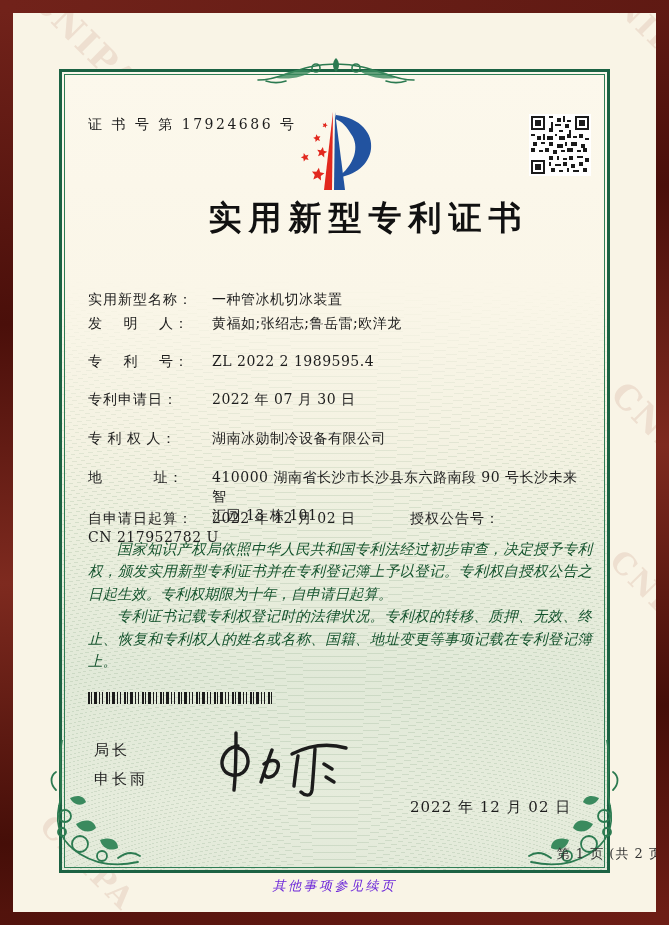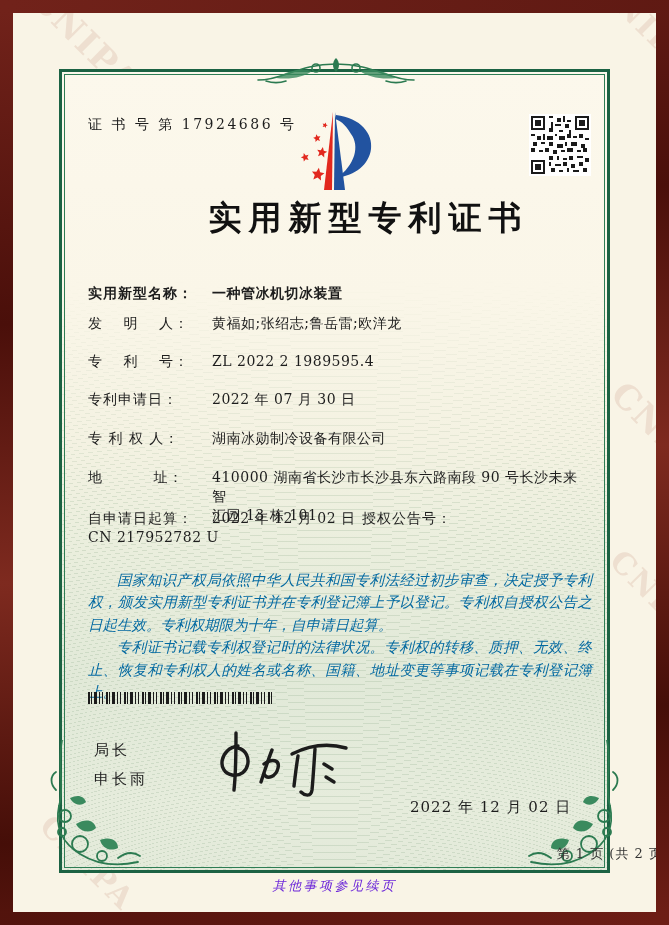--- a/index.html
+++ b/index.html
@@ -40,24 +40,24 @@
   .logo{position:absolute;left:291px;top:108px;width:88px;height:88px;}
   .qr{position:absolute;left:529px;top:114px;width:58px;height:58px;background:#fff;padding:2px;}
   .title{
     position:absolute;left:0;top:196px;width:100%;text-align:center;
     font-size:33px;font-weight:bold;letter-spacing:7px;color:#111;padding-left:34px;
   }
   .frow{position:absolute;left:88px;width:510px;font-size:14px;line-height:19px;}
   .flabel{display:inline-block;width:124px;vertical-align:top;letter-spacing:1px;white-space:pre;}
   .fvalue{display:inline-block;vertical-align:top;width:380px;white-space:pre-line;letter-spacing:0.5px;}
   .fvalue.narrow{width:150px;}
-  .flabel2{display:inline-block;width:100px;vertical-align:top;letter-spacing:1px;}
+  .flabel2{display:inline-block;width:100px;vertical-align:top;letter-spacing:1px;margin-left:48px;}
   .body-text{
     position:absolute;left:88px;top:538px;width:504px;font-size:14.5px;
-    line-height:22.4px;font-style:italic;text-align:justify;color:#0369a1;margin-top:31px;
+    line-height:22.4px;font-style:italic;text-align:justify;color:#14532d;
   }
   .body-text p{margin:0;text-indent:2em;}
   .barcode{
     position:absolute;left:88px;top:692px;width:185px;height:12px;
     background:repeating-linear-gradient(90deg,#1b1b1b 0 2px,transparent 2px 3px,#1b1b1b 3px 4px,transparent 4px 6px,#1b1b1b 6px 9px,transparent 9px 11px,#1b1b1b 11px 12px,transparent 12px 14px,#1b1b1b 14px 15px,transparent 15px 18px);
   }
   .official{position:absolute;left:94px;font-size:15px;letter-spacing:3px;
     font-family:"DejaVu Sans","Liberation Sans",sans-serif;font-weight:500;color:#222;}
   .sig{position:absolute;left:198px;top:724px;width:158px;height:82px;}
   .issue-date{position:absolute;left:410px;top:798px;font-size:15px;letter-spacing:1px;}
@@ -216,33 +216,33 @@
           <rect x="10" y="26" width="2" height="2"></rect>
           <rect x="14" y="27" width="2" height="1"></rect>
         <rect x="18" y="26" width="1" height="2"></rect>
           <rect x="21" y="27" width="3" height="1"></rect>
           <rect x="26" y="26" width="2" height="2"></rect>
       </g>
     </svg>
 
     <div class="title">实用新型专利证书</div>
 
-    <div class="frow" style="top:284px;font-weight:bold;">
+    <div class="frow" style="top:290px;">
       <span class="flabel">实用新型名称：</span><span class="fvalue">一种管冰机切冰装置</span>
     </div>
     <div class="frow" style="top:314px;">
       <span class="flabel">发　 明 　人：</span><span class="fvalue">黄福如;张绍志;鲁岳雷;欧洋龙</span>
     </div>
     <div class="frow" style="top:352px;">
       <span class="flabel">专 　利 　号：</span><span class="fvalue">ZL 2022 2 1989595.4</span>
     </div>
     <div class="frow" style="top:390px;">
       <span class="flabel">专利申请日：</span><span class="fvalue">2022 年 07 月 30 日</span>
     </div>
-    <div class="frow" style="top:429px;">
+    <div class="frow" style="top:429px;font-family:Liberation Serif, serif;">
       <span class="flabel">专 利 权 人：</span><span class="fvalue">湖南冰勋制冷设备有限公司</span>
     </div>
     <div class="frow" style="top:468px;">
       <span class="flabel">地 　　　址：</span><span class="fvalue">410000 湖南省长沙市长沙县东六路南段 90 号长沙未来智
 汇园 13 栋 101</span>
     </div>
     <div class="frow" style="top:509px;">
       <span class="flabel">自申请日起算：</span><span class="fvalue narrow">2022 年 12 月 02 日</span><span class="flabel2">授权公告号：</span><span class="fvalue narrow">CN 217952782 U</span>
     </div>
 

